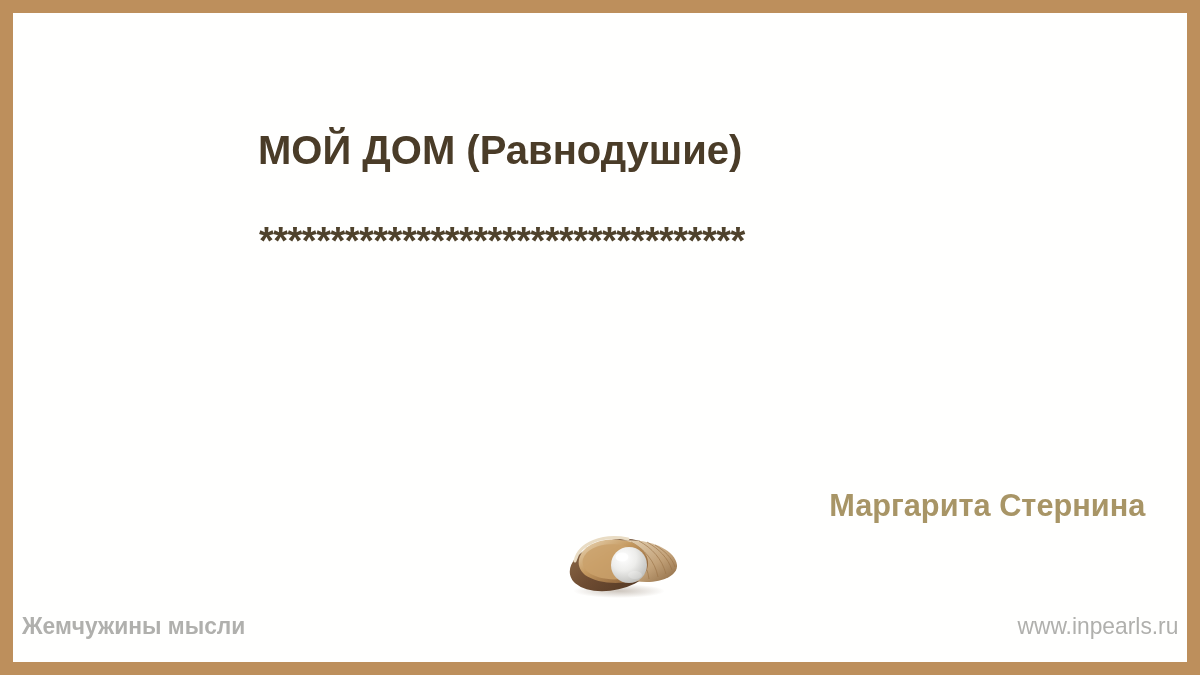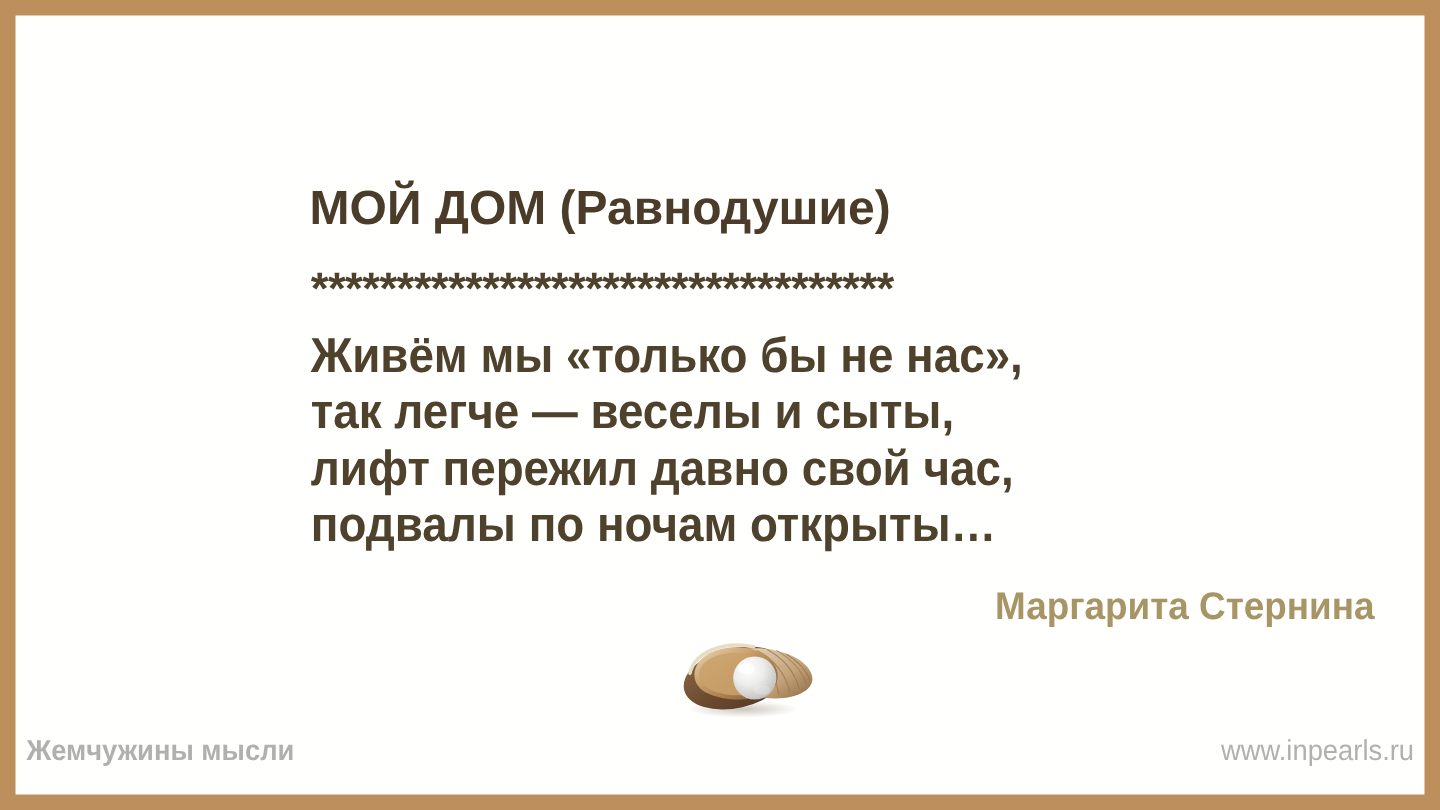--- a/index.html
+++ b/index.html
@@ -35,21 +35,20 @@
   .title {
     position: absolute;
     left: 245px;
     top: 114px;
     font-size: 40px;
     font-weight: bold;
     color: #4a3c28;
     letter-spacing: 0px;
     white-space: nowrap;
     line-height: 1.15;
-    margin-top: 24px;
   }
 
   
   .stars {
     position: absolute;
     left: 246px;
     top: 209px;
     font-size: 38px;
     font-weight: bold;
     color: #4f422c;
@@ -129,26 +128,20 @@
 </head>
 <body>
 
 <div class="card">
   <div class="inner">
 
     <div class="title">МОЙ ДОМ (Равнодушие)</div>
 
     <div class="stars">**********************************</div>
 
-    <div class="poem">
-      <div class="poem-line">Живём мы «только бы не нас»,</div>
-      <div class="poem-line">так легче — веселы и сыты,</div>
-      <div class="poem-line">лифт пережил давно свой час,</div>
-      <div class="poem-line">подвалы по ночам открыты…</div>
-    </div>
 
     <div class="author">Маргарита Стернина</div>
 
     <div class="shell-wrap">
       <svg viewBox="0 0 140 80" xmlns="http://www.w3.org/2000/svg" aria-hidden="true">
         <defs>
           <linearGradient id="shellOuter" x1="0" y1="0" x2="1" y2="1">
             <stop offset="0%" stop-color="#8d6a48"></stop>
             <stop offset="45%" stop-color="#6d4b31"></stop>
             <stop offset="100%" stop-color="#4e3522"></stop>

